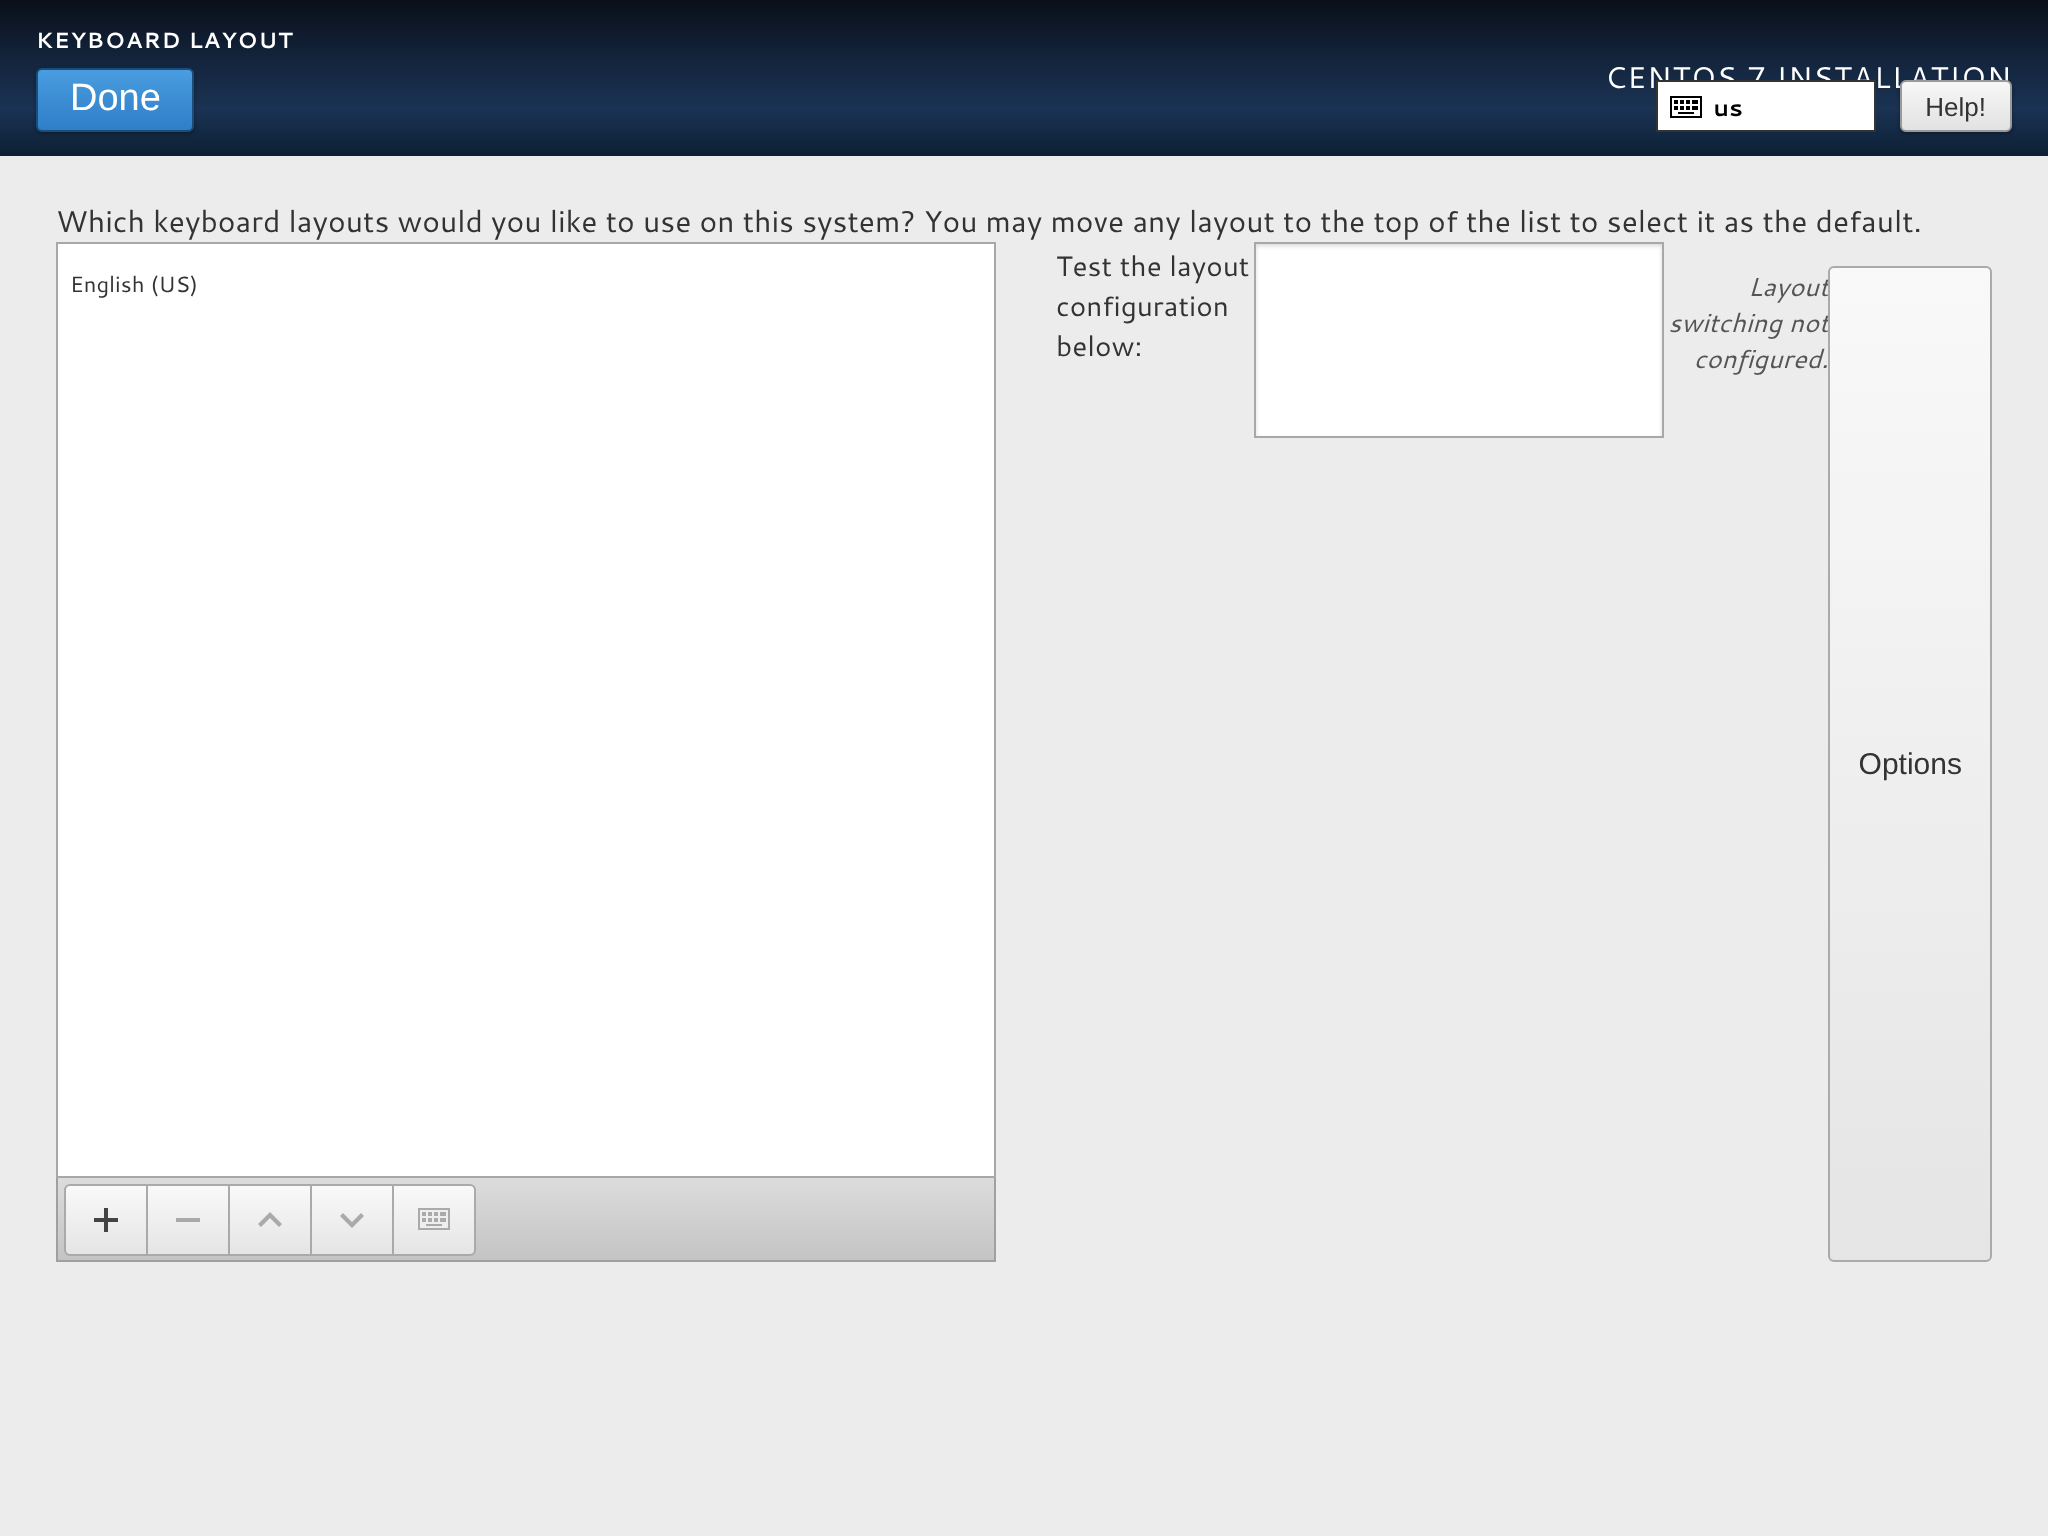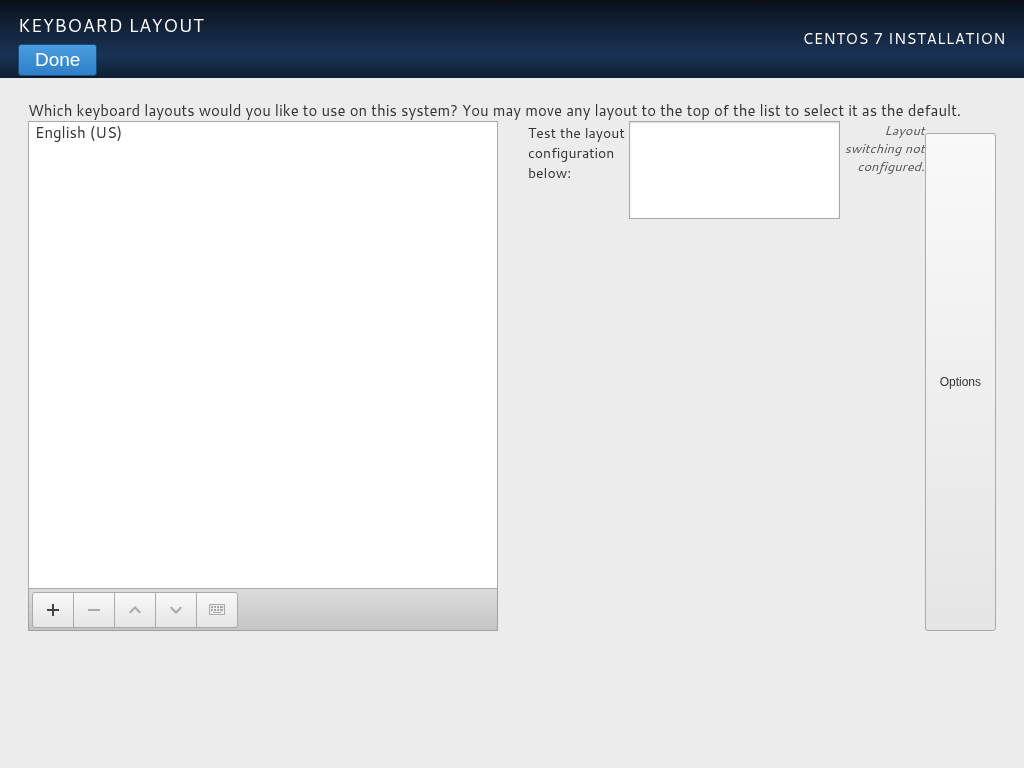--- a/index.html
+++ b/index.html
@@ -11,22 +11,22 @@
       overflow: hidden;
     }
     .header {
       height: 78px;
       background: linear-gradient(to bottom, #0a0f1a 0%, #14253d 40%, #1a3354 70%, #0d1f33 100%);
       color: #fff;
       position: relative;
       padding: 12px 18px 0 18px;
     }
     .header-title {
-      font-size: 18px;
-      font-weight: 400;
+      font-size: 11px;
+      font-weight: 700;
       letter-spacing: 0.5px;
       margin-bottom: 6px;
     }
     .header-right-title {
       position: absolute;
       top: 28px;
       right: 18px;
       font-size: 15px;
       font-weight: 400;
       letter-spacing: 0.5px;
@@ -92,22 +92,22 @@
       display: flex;
       flex-direction: column;
     }
     .layout-list {
       background: #fff;
       border: 1px solid #a8a8a8;
       height: 468px;
       overflow-y: auto;
     }
     .layout-item {
-      padding: 0 6px;
-      font-size: 15px;
+      padding: 12px 6px;
+      font-size: 11px;
       color: #333;
       cursor: pointer;
     }
     .toolbar {
       background: linear-gradient(to bottom, #dcdcdc, #c4c4c4);
       border: 1px solid #a0a0a0;
       border-top: none;
       height: 42px;
       display: flex;
       align-items: center;
@@ -152,44 +152,66 @@
       padding: 6px;
       font-size: 14px;
       resize: none;
       font-family: inherit;
     }
     .switch-note {
       font-size: 13px;
       font-style: italic;
       color: #555;
       text-align: right;
+      margin-top: 14px;
     }
     .options-row {
       display: flex;
       justify-content: flex-end;
       margin-top: 12px;
     }
     .options-btn {
       background: linear-gradient(to bottom, #f9f9f9, #e5e5e5);
       border: 1px solid #aaa;
       color: #333;
-      font-size: 12px;
+      font-size: 15px;
       padding: 6px 14px;
       border-radius: 3px;
       cursor: pointer;
     }
     svg { display: block; }
   </style>
 </head>
 <body>
 
 <div class="header">
   <div class="header-title">KEYBOARD LAYOUT</div>
   <button class="done-btn">Done</button>
   <div class="header-right-title">CENTOS 7 INSTALLATION</div>
+  <div class="header-bottom-right">
+    <div class="lang-indicator">
+      <span>
+        <svg width="16" height="11" viewBox="0 0 16 11">
+          <rect x="0" y="0" width="16" height="11" fill="#000"></rect>
+          <rect x="1" y="1" width="14" height="9" fill="#fff"></rect>
+          <rect x="2" y="2" width="2" height="2" fill="#000"></rect>
+            <rect x="5" y="2" width="2" height="2" fill="#000"></rect>
+            <rect x="8" y="2" width="2" height="2" fill="#000"></rect>
+            <rect x="11" y="2" width="3" height="2" fill="#000"></rect>
+          <rect x="2" y="5" width="2" height="2" fill="#000"></rect>
+            <rect x="5" y="5" width="2" height="2" fill="#000"></rect>
+            <rect x="8" y="5" width="2" height="2" fill="#000"></rect>
+            <rect x="11" y="5" width="3" height="2" fill="#000"></rect>
+          <rect x="4" y="8" width="8" height="1" fill="#000"></rect>
+        </svg>
+      </span>
+      <span>us</span>
+    </div>
+    <button class="help-btn">Help!</button>
+  </div>
 </div>
 
 <div class="content">
   <div class="instruction">Which keyboard layouts would you like to use on this system?  You may move any layout to the top of the list to select it as the default.</div>
 
   <div class="columns">
     <div class="left-col">
       <div class="layout-list">
         <div class="layout-item">English (US)</div>
       </div>

